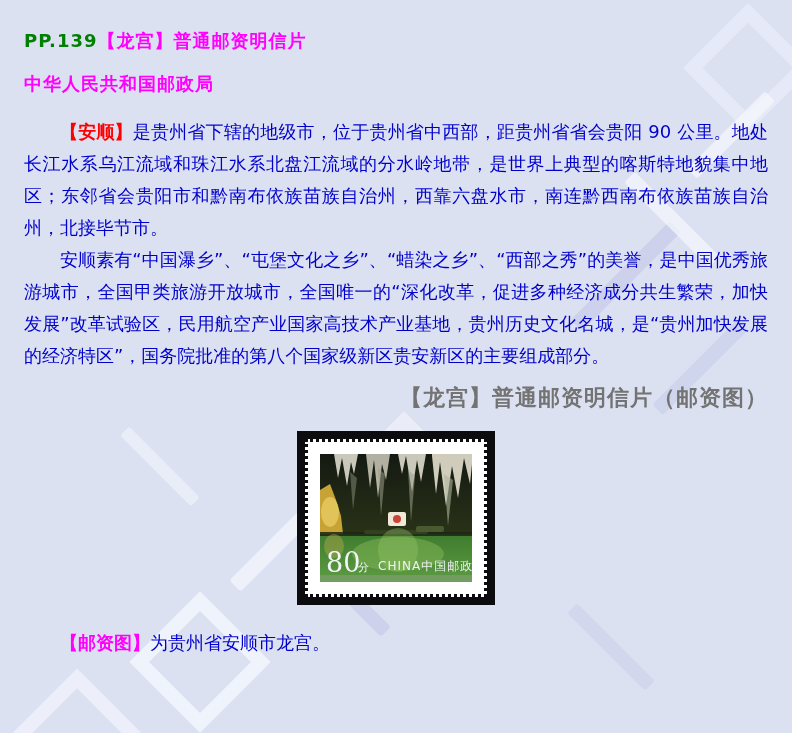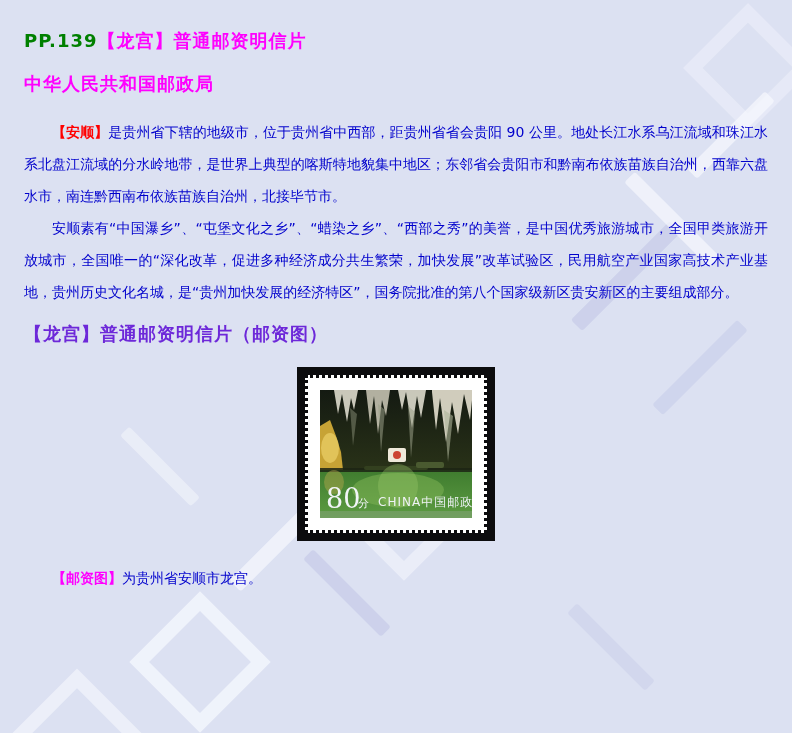--- a/index.html
+++ b/index.html
@@ -47,32 +47,32 @@
     margin: 0 0 21px 0;
     line-height: 22px;
     letter-spacing: 1px;
   }
   .green  { color: #008000; }
   .red    { color: #ff0000; }
   .magenta{ color: #ff00ff; }
   .bold   { font-weight: bold; }
   .para {
     margin: 0;
-    font-size: 14px;
+    font-size: 18px;
     line-height: 32px;
     color: #0000cc;
     text-align: justify;
     text-indent: 2em;
   }
   .para.first { margin-top: 20px; }
   .section-heading {
-    text-align: left;
-    font-size: 18px;
+    text-align: right;
+    font-size: 22px;
     font-weight: bold;
-    color: #6d28d9;
+    color: #737373;
     margin: 15px 0 22px 0;
     line-height: 22px;
     letter-spacing: 1px;
   }
   
   .stamp-wrap {
     display: flex;
     justify-content: center;
   }
   .stamp-frame {

